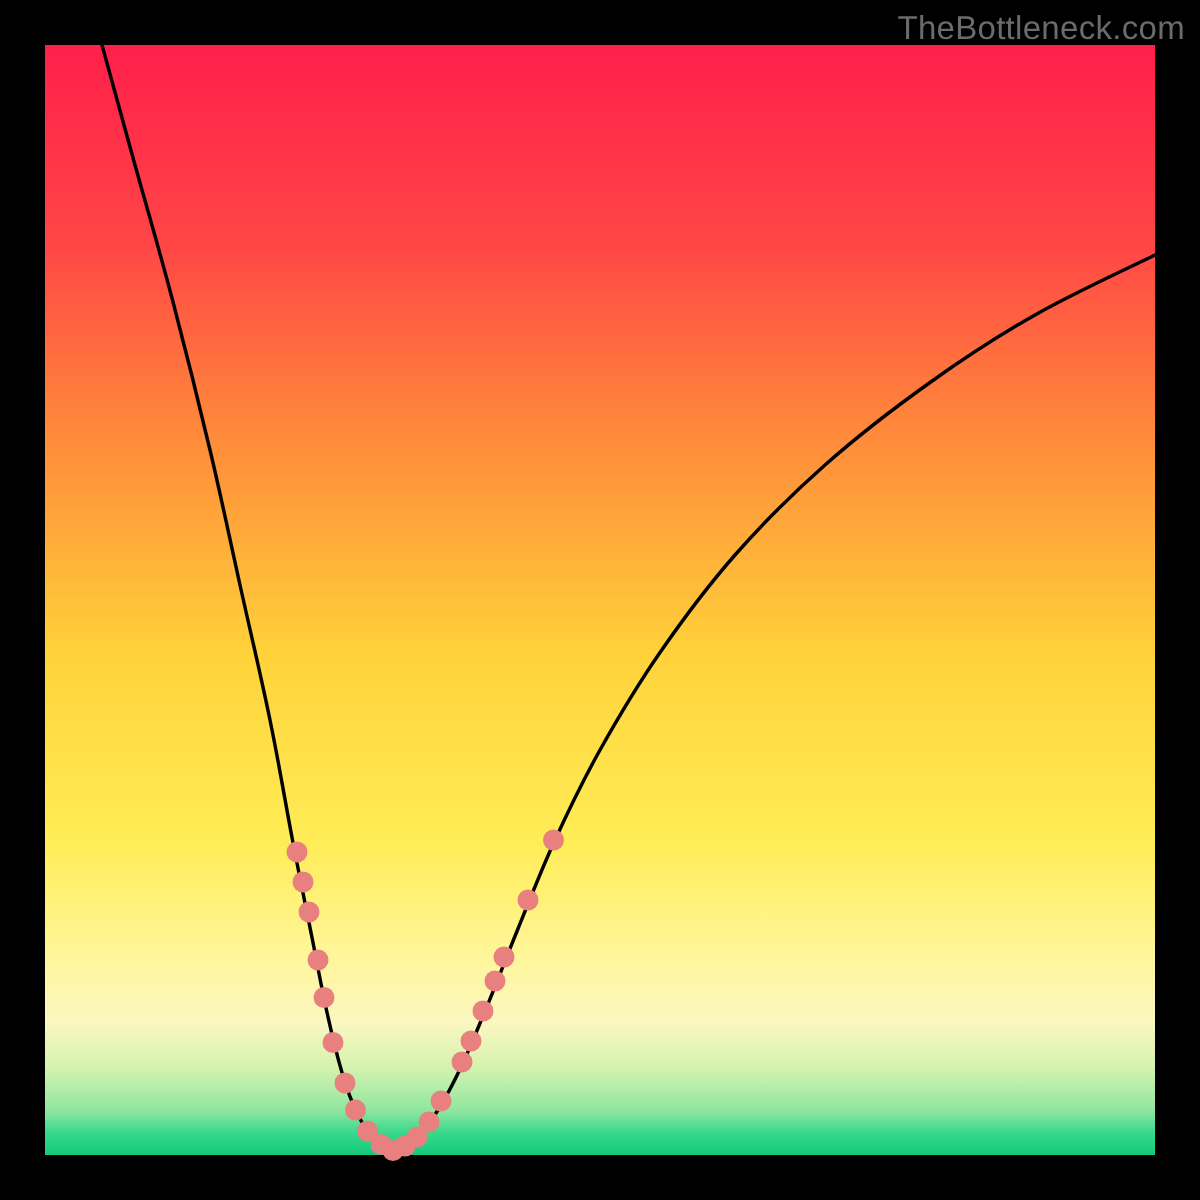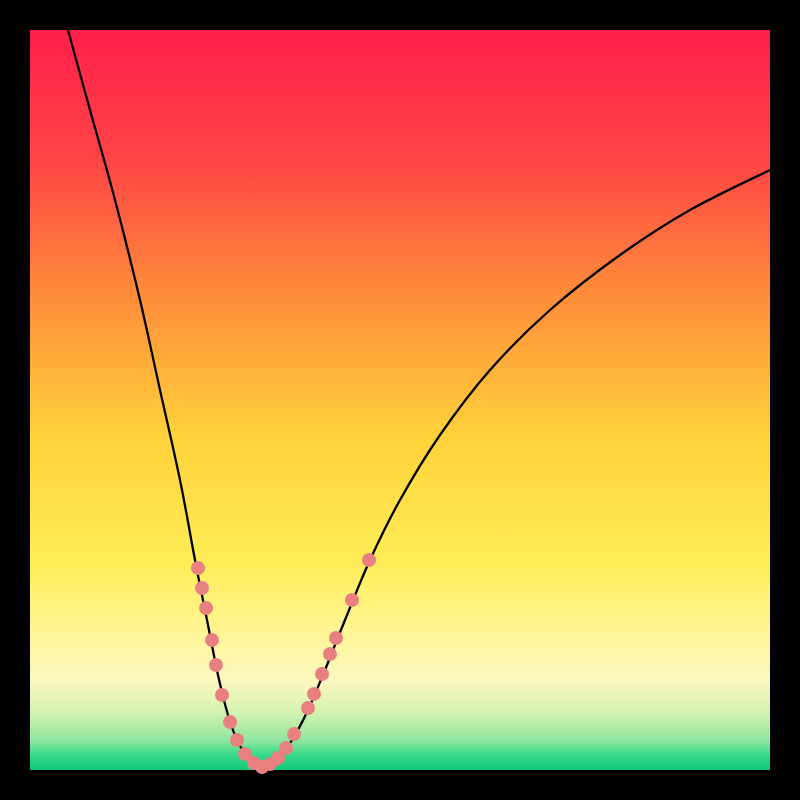--- a/index.html
+++ b/index.html
@@ -70,13 +70,14 @@
         <circle cx="264" cy="704" r="7" fill="#e98080" stroke="#e98080" stroke-width="0"></circle>
         <circle cx="278" cy="678" r="7" fill="#e98080" stroke="#e98080" stroke-width="0"></circle>
         <circle cx="284" cy="664" r="7" fill="#e98080" stroke="#e98080" stroke-width="0"></circle>
         <circle cx="292" cy="644" r="7" fill="#e98080" stroke="#e98080" stroke-width="0"></circle>
         <circle cx="300" cy="624" r="7" fill="#e98080" stroke="#e98080" stroke-width="0"></circle>
         <circle cx="306" cy="608" r="7" fill="#e98080" stroke="#e98080" stroke-width="0"></circle>
         <circle cx="322" cy="570" r="7" fill="#e98080" stroke="#e98080" stroke-width="0"></circle>
         <circle cx="339" cy="530" r="7" fill="#e98080" stroke="#e98080" stroke-width="0"></circle>
       </svg>
   </div>
+  <div class="watermark">TheBottleneck.com</div>
 </div>
 
 </body></html>

